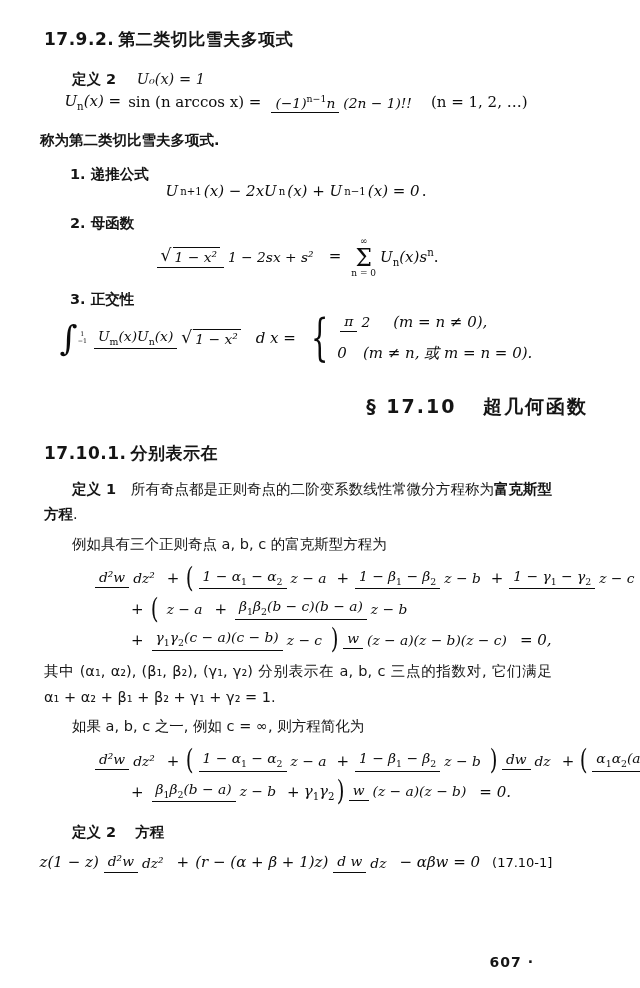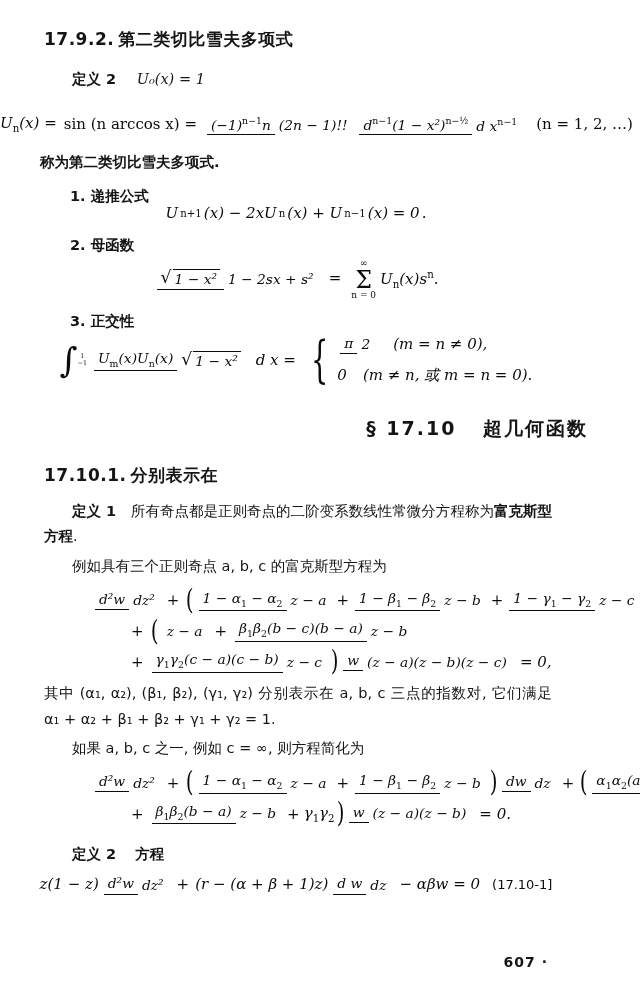--- a/index.html
+++ b/index.html
@@ -172,52 +172,48 @@
     white-space: nowrap;
   }
   .tag {
     font-style: normal;
     font-family: "DejaVu Sans", sans-serif;
     font-size: 13px;
     margin-left: 10px;
   }
   .pagenum {
     position: absolute;
-    right: 44px;
+    right: 58px;
     bottom: 18px;
     font-size: 14px;
     font-weight: bold;
     letter-spacing: 1px;
   }
 </style>
 </head>
 <body>
 
 <div class="page">
 
   <div class="h2">
     <span class="num">17.9.2.</span><span>第二类切比雪夫多项式</span>
   </div>
 
   <div class="para noindent" style="margin-top:16px; margin-left:72px;">
     <span class="defn">定义 2</span>
     <span style="font-family:'DejaVu Serif',serif; font-style:italic; margin-left:16px;">U₀(x) = 1</span>
   </div>
 
-  <div class="math" style="margin-top:22px;">
+  <div class="math" style="margin-top:0;">
     <span class="mrow">
       <span>U<sub>n</sub>(x) =</span>
       <span class="up" style="margin:0 5px;">sin (n arccos x) =</span>
       <span class="frac">
         <span class="num-l">(−1)<sup>n−1</sup>n</span>
         <span class="den-l">(2n − 1)!!</span>
-      </span>
-      <span class="frac">
-        <span class="num-l">d<sup>n−1</sup>(1 − x²)<sup>n−½</sup></span>
-        <span class="den-l">d x<sup>n−1</sup></span>
       </span>
       <span class="up" style="margin-left:10px;">(n = 1, 2, …)</span>
     </span>
   </div>
 
   <div class="para noindent" style="margin-top:14px; font-weight:bold;">称为第二类切比雪夫多项式.</div>
 
   <div class="list-item">1. 递推公式</div>
   <div class="math" style="margin-top:-2px;">
     <span class="mrow">U<sub>n+1</sub>(x) − 2xU<sub>n</sub>(x) + U<sub>n−1</sub>(x) = 0<span class="up">.</span></span>

